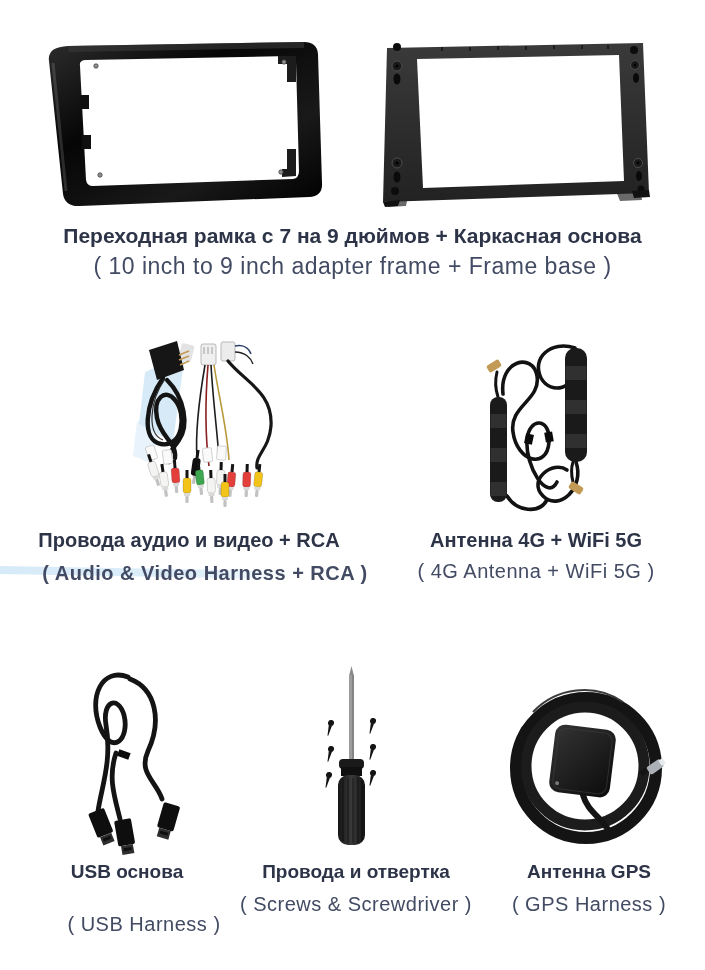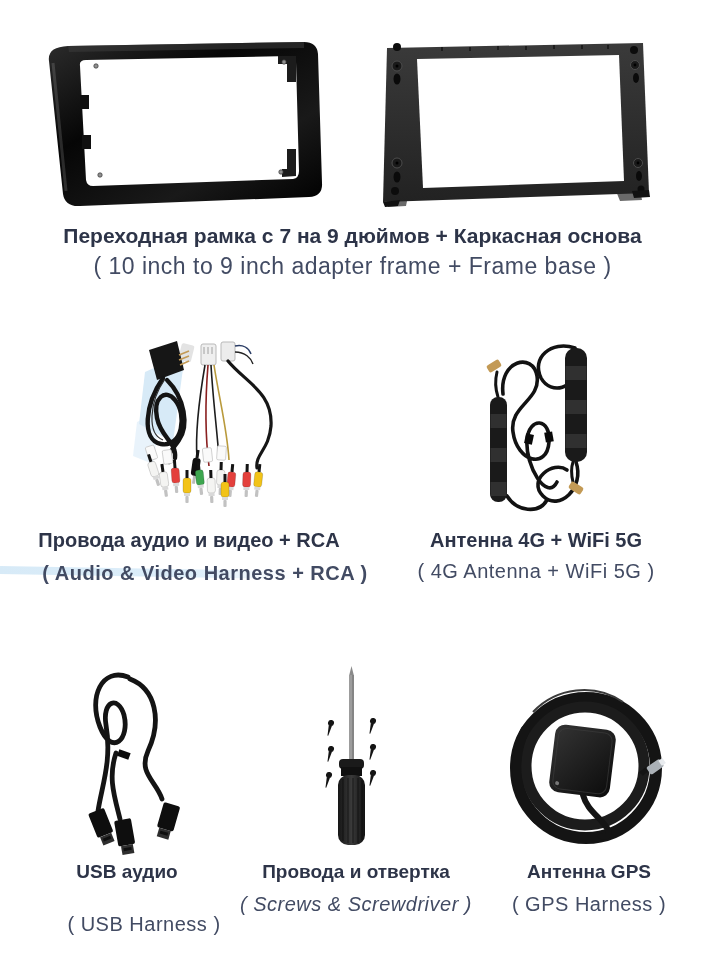--- a/index.html
+++ b/index.html
@@ -16,21 +16,21 @@
   .cap-en{font-weight:400;color:var(--label_en);letter-spacing:.5px;}
   .r1-ru{left:0;top:224px;width:705px;font-size:21px;}
   .r1-en{left:0;top:253px;width:705px;font-size:23px;}
   .r2l-ru{left:4px;top:529px;width:370px;font-size:20px;}
   .r2l-en{left:20px;top:562px;width:370px;font-size:20px;font-weight:bold;}
   .r2r-ru{left:386px;top:529px;width:300px;font-size:20px;}
   .r2r-en{left:386px;top:560px;width:300px;font-size:20px;}
   .r3a-ru{left:27px;top:861px;width:200px;font-size:19px;}
   .r3a-en{left:44px;top:893px;width:200px;font-size:20px;margin-top:20px;}
   .r3b-ru{left:230px;top:861px;width:252px;font-size:19px;}
-  .r3b-en{left:230px;top:893px;width:252px;font-size:20px;font-style:italic;}
+  .r3b-en{left:230px;top:893px;width:252px;font-size:20px;}
   .r3c-ru{left:478px;top:861px;width:222px;font-size:19px;}
   .r3c-en{left:478px;top:893px;width:222px;font-size:20px;}
   .stripe{position:absolute;left:0;top:566px;width:298px;height:8px;z-index:1;
     background:linear-gradient(90deg,var(--watermark_blue),#ddeefa 65%,rgba(221,238,250,0));
     transform:rotate(1deg);transform-origin:left center;}
 </style>
 </head>
 <body>
 
 <div class="page">
@@ -351,20 +351,20 @@
         <circle cx="57" cy="108" r="2" fill="#777"></circle>
       </g>
       <path d="M 138 96 C 142 92 146 90 148 89" fill="none" stroke="#141414" stroke-width="5"></path>
       <g transform="rotate(-35 153 90)">
         <rect x="145" y="84" width="16" height="9" rx="2" fill="#aab0b6"></rect>
         <rect x="159" y="85.5" width="5" height="6" fill="#e8ebee"></rect>
       </g>
     </svg>
   </div>
 
-  <div class="cap cap-ru r3a-ru">USB аудио</div>
+  <div class="cap cap-ru r3a-ru">USB основа</div>
   <div class="cap cap-en r3a-en">( USB Harness )</div>
   <div class="cap cap-ru r3b-ru">Провода и отвертка</div>
   <div class="cap cap-en r3b-en">( Screws &amp; Screwdriver )</div>
   <div class="cap cap-ru r3c-ru">Антенна GPS</div>
   <div class="cap cap-en r3c-en">( GPS Harness )</div>
 
 </div>
 
 </body></html>

